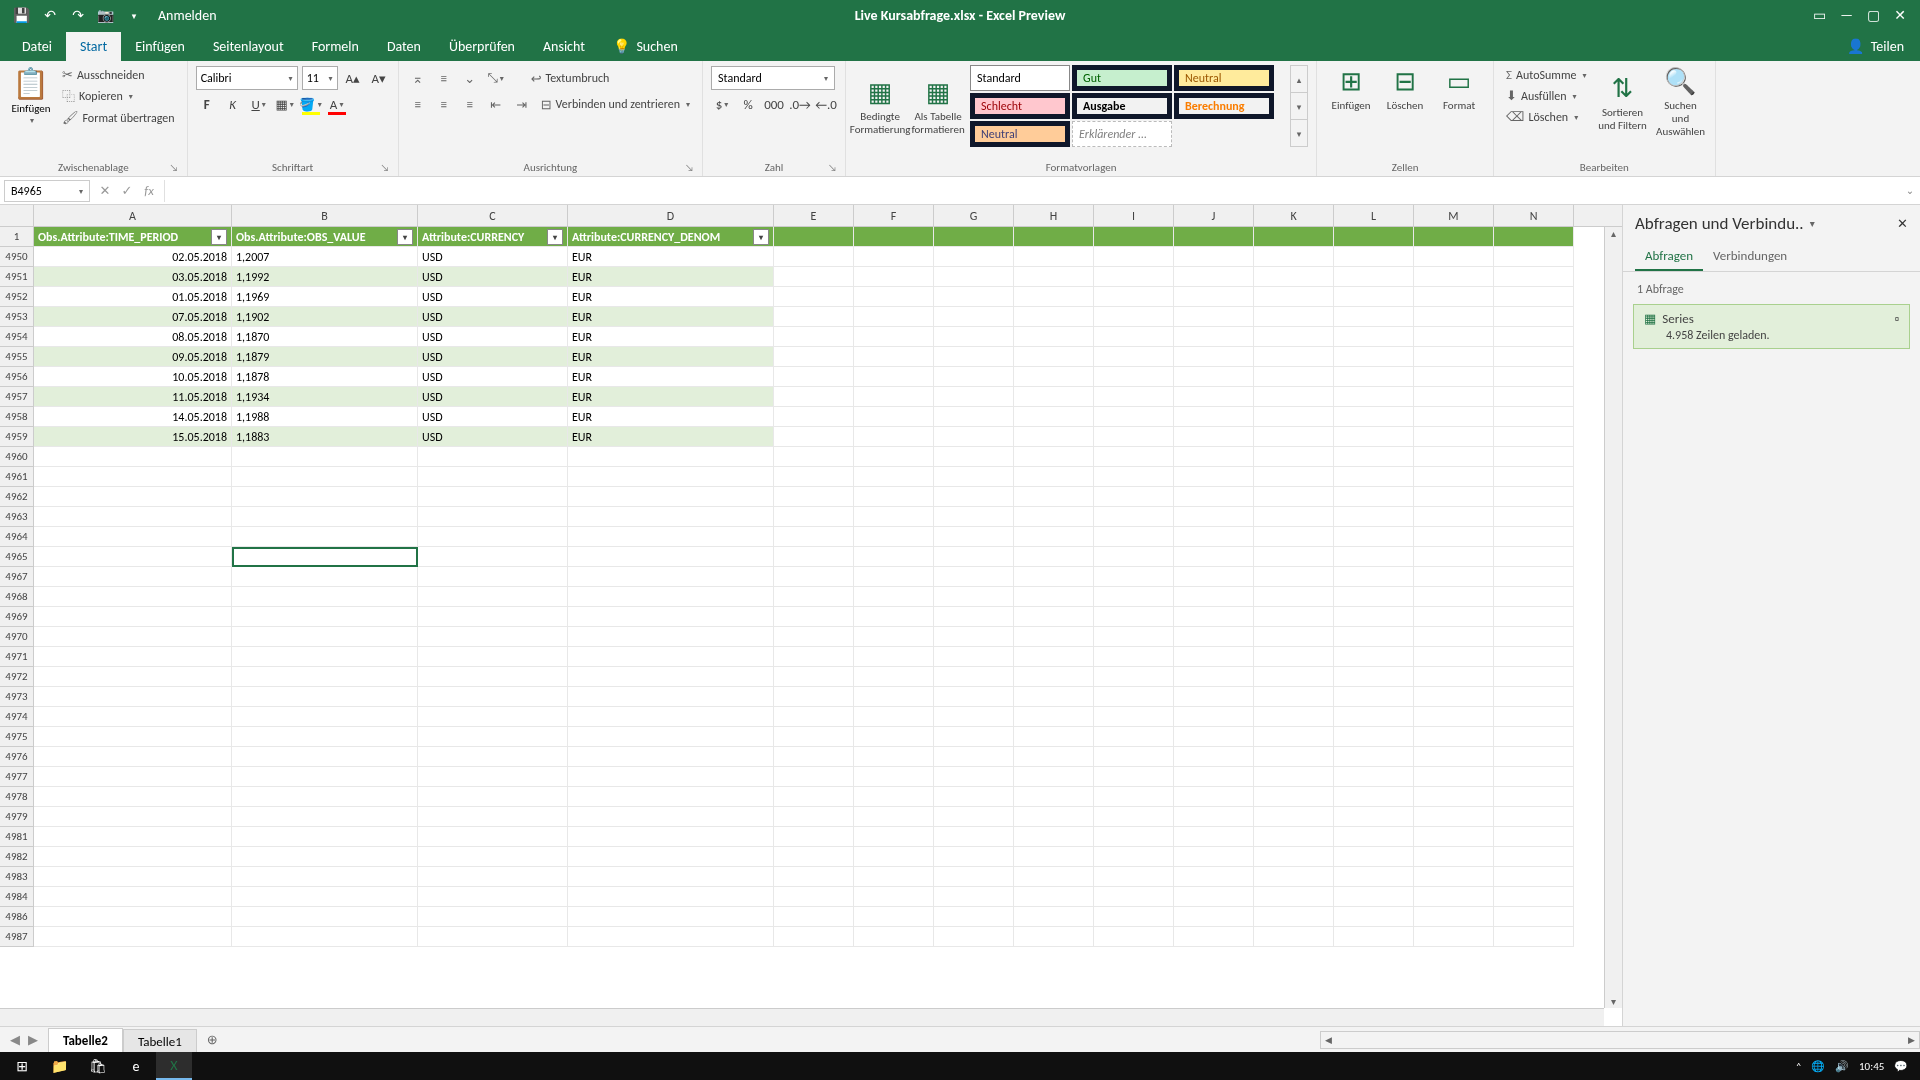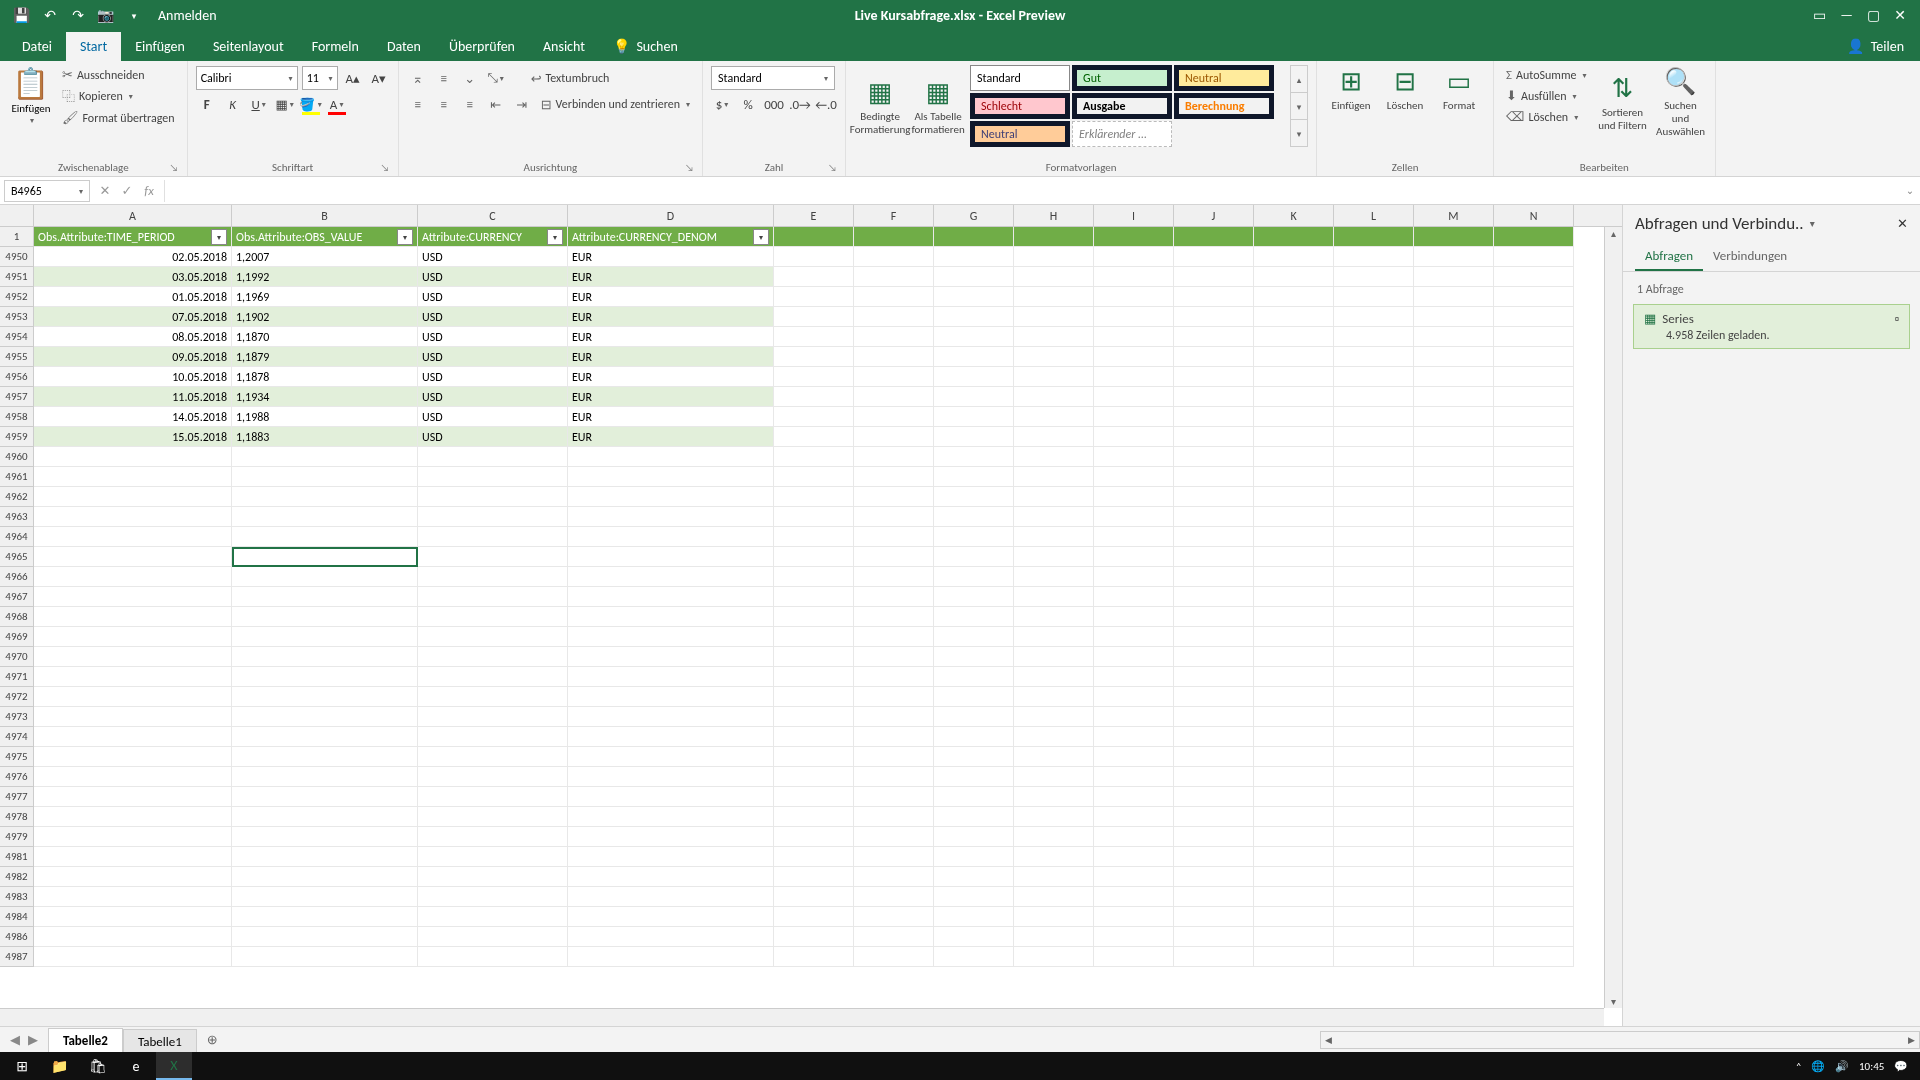--- a/index.html
+++ b/index.html
@@ -77,21 +77,21 @@
 
 .sheet-area { position: absolute; top: 205px; left: 0; right: 0; bottom: 54px; display: flex; }
 .grid-wrap { flex: 1; position: relative; overflow: hidden; background: #fff; }
 .col-headers { display: flex; height: 22px; border-bottom: 1px solid #ccc; background: #f0f0f0; font-size: 12px; color: #444; position: sticky; top:0; }
 .select-all { width: 34px; border-right: 1px solid #ccc; background: #f0f0f0; cursor: pointer; }
 .col-h { border-right: 1px solid #ccc; display: flex; align-items: center; justify-content: center; cursor: pointer; }
 .grid-body { position: absolute; top: 22px; left: 0; right: 18px; bottom: 18px; overflow: hidden; }
 .row { display: flex; height: 20px; font-size: 12px; }
 .row-h { width: 34px; background: #f0f0f0; border-right: 1px solid #ccc; border-bottom: 1px solid #ccc; display: flex; align-items: center; justify-content: center; color: #444; cursor: pointer; font-size: 11px; }
 .cell { border-right: 1px solid #e8e8e8; border-bottom: 1px solid #e8e8e8; padding: 1px 4px; display: flex; align-items: center; overflow: hidden; white-space: nowrap; }
-.table-header-row .cell { background: #70ad47; color: #fff; font-weight: normal; font-size: 12px; }
+.table-header-row .cell { background: #70ad47; color: #fff; font-weight: bold; font-size: 12px; }
 .table-header-row .cell .dd-icon { margin-left: auto; width: 16px; height: 16px; background: #fff; border: 1px solid #888; display: flex; align-items: center; justify-content: center; color: #444; font-size: 8px; cursor: pointer; }
 .row.striped .cell:nth-child(-n+5) { background: #e2efda; }
 .row:not(.striped):not(.table-header-row) .cell:nth-child(-n+5).tbl { background: #fff; }
 .cell.sel { border: 2px solid #217346 !important; }
 .vscroll { position: absolute; right: 0; top: 22px; bottom: 18px; width: 18px; background: #f0f0f0; border-left: 1px solid #ccc; display: flex; flex-direction: column; align-items: center; justify-content: space-between; font-size: 10px; color: #666; }
 .hscroll-area { position: absolute; left: 0; right: 18px; bottom: 0; height: 18px; display: flex; background: #f0f0f0; border-top: 1px solid #ccc; }
 
 
 .side-pane { width: 298px; background: #f3f3f3; border-left: 1px solid #d4d4d4; display: flex; flex-direction: column; }
 .pane-title { padding: 8px 12px; font-size: 17px; color: #333; display: flex; align-items: center; }
@@ -685,37 +685,20 @@
           <div class="cell " style="width: 80px;"></div>
           <div class="cell " style="width: 80px;"></div>
           <div class="cell " style="width: 80px;"></div>
           <div class="cell " style="width: 80px;"></div>
           <div class="cell " style="width: 80px;"></div>
           <div class="cell " style="width: 80px;"></div>
           <div class="cell " style="width: 80px;"></div>
           <div class="cell " style="width: 80px;"></div>
         </div>
         <div class="row">
-          <div class="row-h">4966</div>
-          <div class="cell " style="width: 198px;"></div>
-          <div class="cell " style="width: 186px;"></div>
-          <div class="cell " style="width: 150px;"></div>
-          <div class="cell " style="width: 206px;"></div>
-          <div class="cell " style="width: 80px;"></div>
-          <div class="cell " style="width: 80px;"></div>
-          <div class="cell " style="width: 80px;"></div>
-          <div class="cell " style="width: 80px;"></div>
-          <div class="cell " style="width: 80px;"></div>
-          <div class="cell " style="width: 80px;"></div>
-          <div class="cell " style="width: 80px;"></div>
-          <div class="cell " style="width: 80px;"></div>
-          <div class="cell " style="width: 80px;"></div>
-          <div class="cell " style="width: 80px;"></div>
-        </div>
-        <div class="row">
           <div class="row-h">4967</div>
           <div class="cell " style="width: 198px;"></div>
           <div class="cell " style="width: 186px;"></div>
           <div class="cell " style="width: 150px;"></div>
           <div class="cell " style="width: 206px;"></div>
           <div class="cell " style="width: 80px;"></div>
           <div class="cell " style="width: 80px;"></div>
           <div class="cell " style="width: 80px;"></div>
           <div class="cell " style="width: 80px;"></div>
           <div class="cell " style="width: 80px;"></div>

